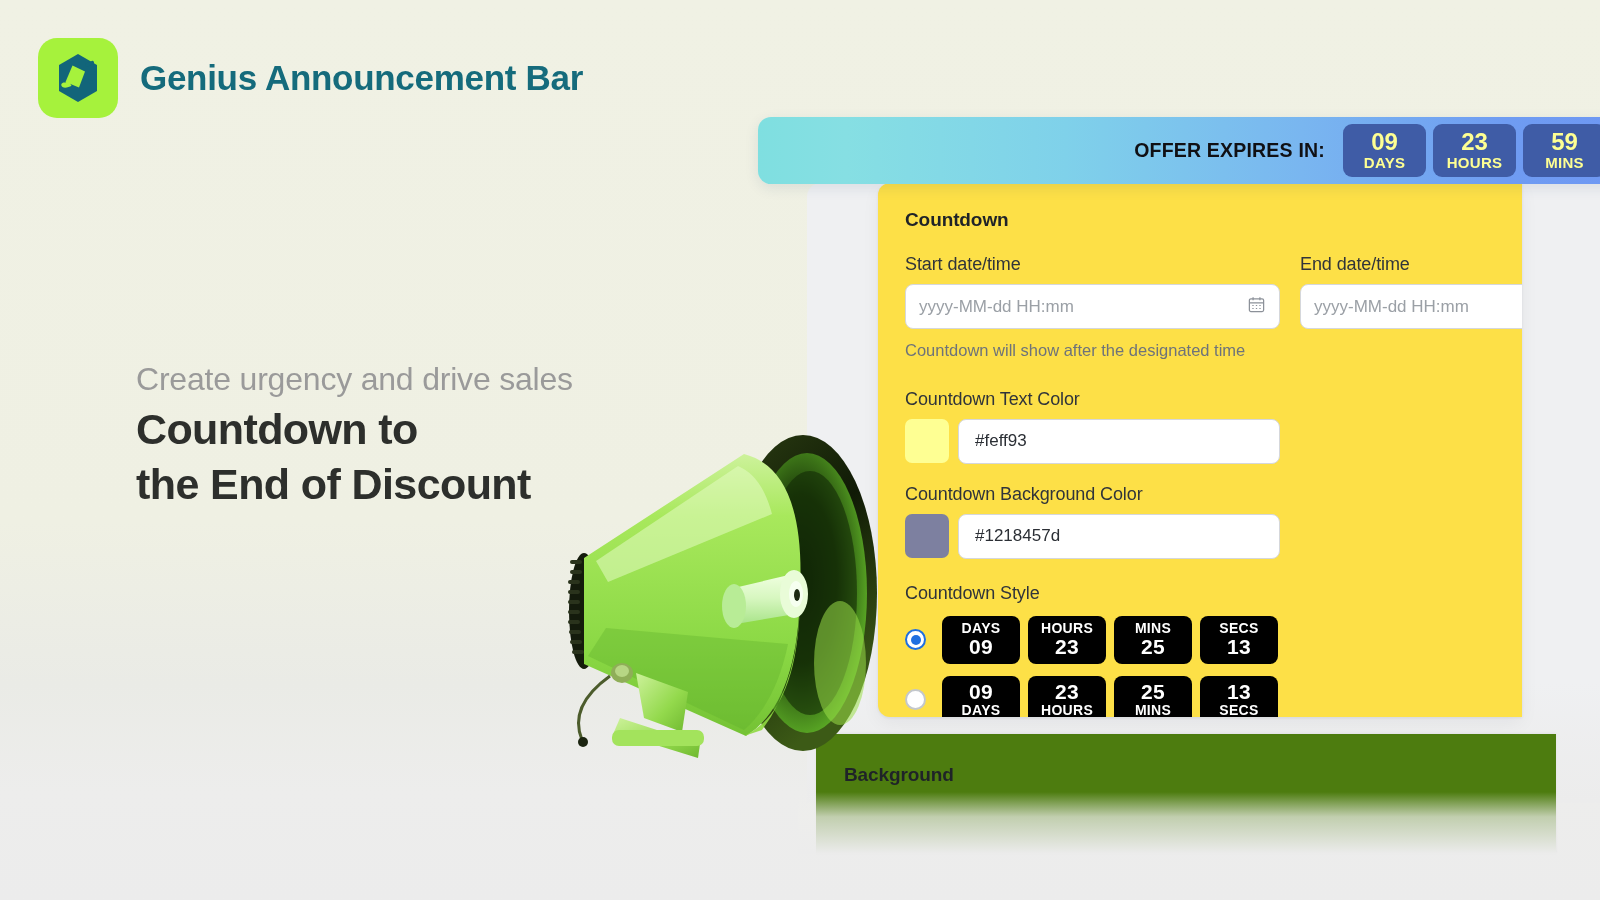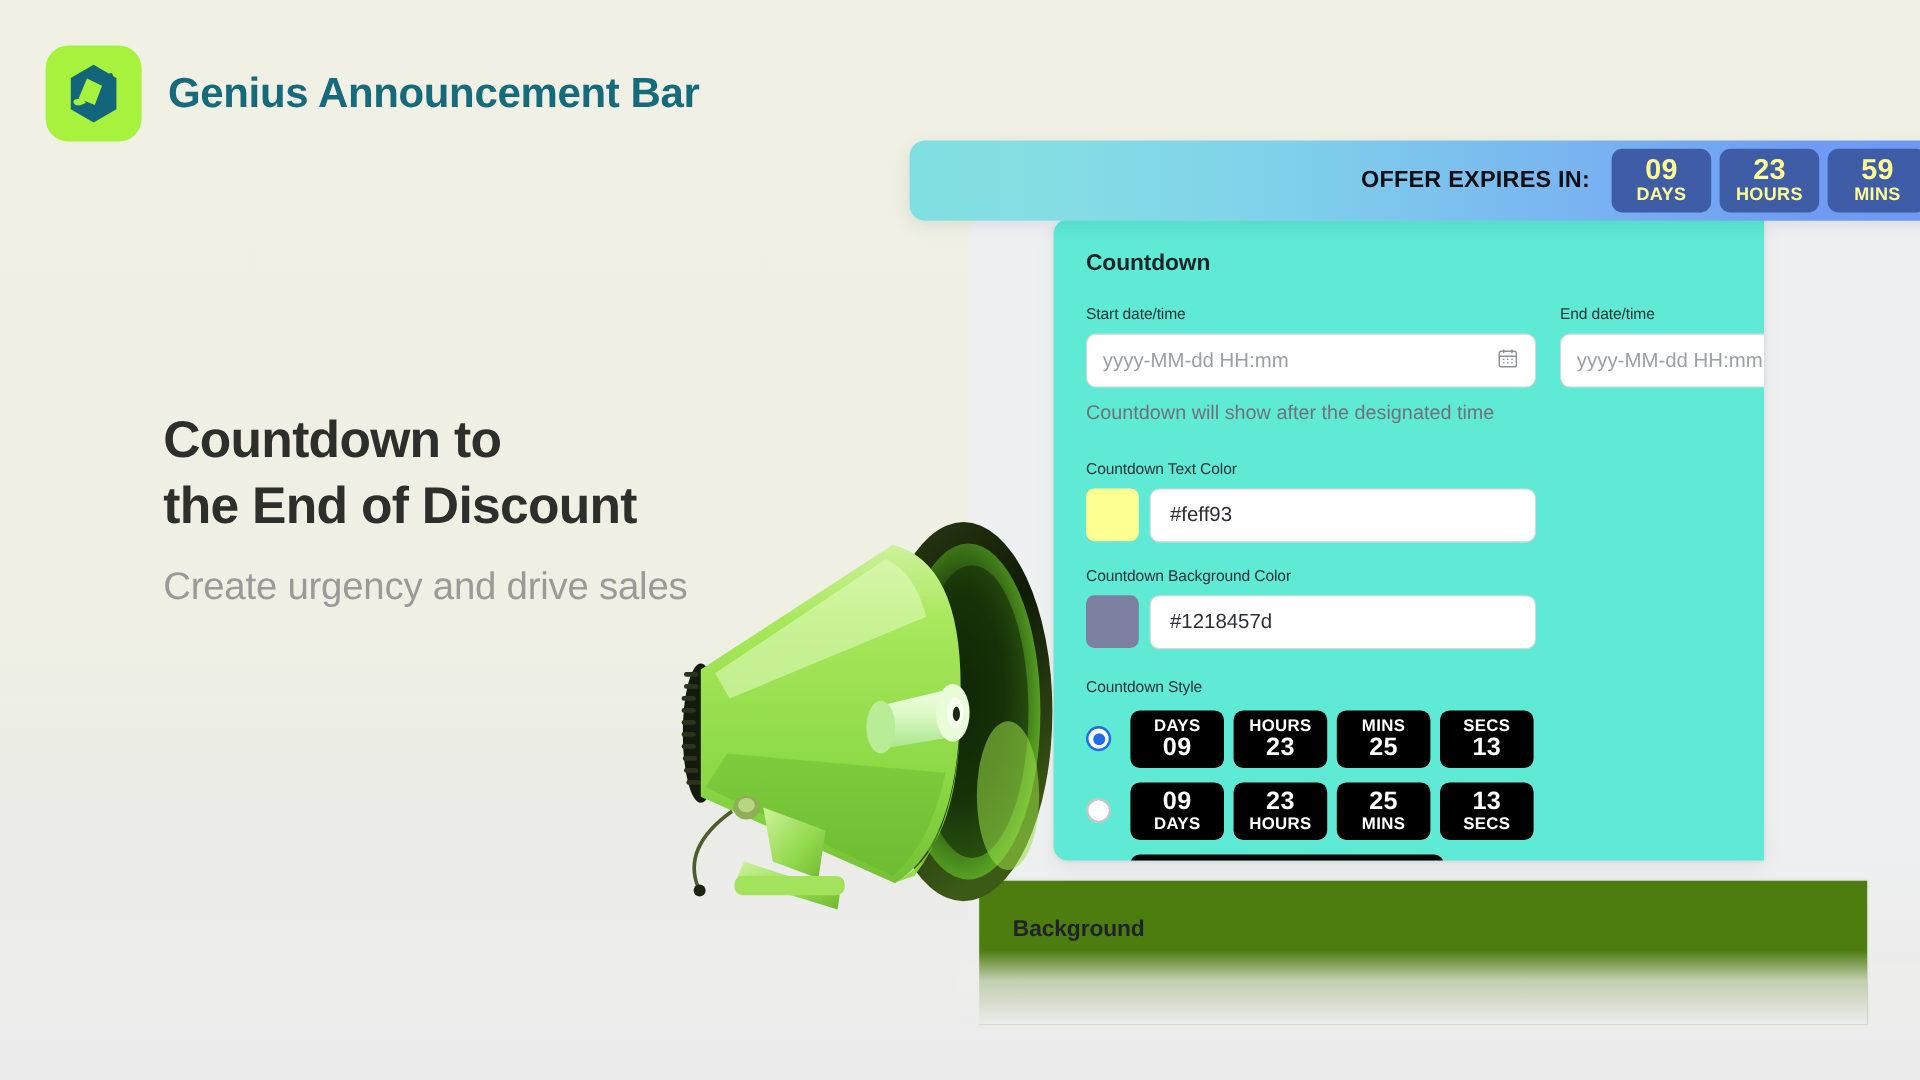--- a/index.html
+++ b/index.html
@@ -56,22 +56,22 @@
     border-top-left-radius: 14px;
     z-index: 10;
   }
   #app-shell::after{
     content:""; position:absolute; left:0; right:0; bottom:0; height:120px;
     background: linear-gradient(180deg, rgba(236,236,236,0) 0%, rgba(236,236,236,.55) 45%, #ececec 100%);
     pointer-events:none;
   }
   #card-countdown {
     position: absolute; left: 878px; top: 183px;
-    width: 592px; height: 534px;
-    background: #5eead4;
+    width: 644px; height: 534px;
+    background: #fde047;
     border-top-left-radius: 12px;
     border-bottom-left-radius: 12px;
     box-shadow: 0 1px 3px rgba(16,24,40,.07), 0 6px 18px rgba(16,24,40,.05);
     z-index: 14;
     padding: 26px 0 0 27px;
     overflow: hidden;
   }
   #card-background {
     position: absolute; left: 816px; top: 734px;
     width: 740px; height: 120px;
@@ -88,21 +88,21 @@
   }
 
   .section-title {
     font-size: 19px; font-weight: bold; color: #1f2328; letter-spacing: -0.1px;
   }
 
   
   .form-row { display: flex; gap: 20px; margin-top: 23px; }
   .field { width: 375px; flex: none; }
   .field-label {
-    font-size: 13px; color: #30343a; margin-bottom: 9px; display: block;
+    font-size: 18px; color: #30343a; margin-bottom: 9px; display: block;
     letter-spacing: -0.1px;
   }
   .input {
     height: 45px; border: 1px solid #d5d7db; border-radius: 8px;
     background: #fff; display: flex; align-items: center;
     padding: 0 13px; gap: 16px;
   }
   .input .ph { font-size: 17px; color: #9ba0a6; flex: 1; }
   .help-text {
     margin-top: 10px; font-size: 16.5px; line-height: 1.38;
@@ -190,25 +190,25 @@
         <rect x="33" y="12" width="9" height="3.4" rx="1.7" transform="rotate(-24 33 12)" fill="#12657a"></rect>
         <rect x="35" y="19" width="9" height="3.4" rx="1.7" fill="#12657a"></rect>
         <rect x="33" y="25.5" width="9" height="3.4" rx="1.7" transform="rotate(24 33 25.5)" fill="#12657a"></rect>
       </svg>
     </span>
   </div>
   <div id="brand-title">Genius Announcement Bar</div>
 </div>
 
 <div id="hero">
+  <div id="hero-sub">Create urgency and drive sales</div>
   <div id="hero-title">
     <div>Countdown to</div>
     <div>the End of Discount</div>
   </div>
-  <div id="hero-sub">Create urgency and drive sales</div>
 </div>
 
 <div id="app-shell"></div>
 
 <div id="card-countdown">
   <div class="section-title">Countdown</div>
 
   <div class="form-row">
     <div class="field">
       <label class="field-label">Start date/time</label>

